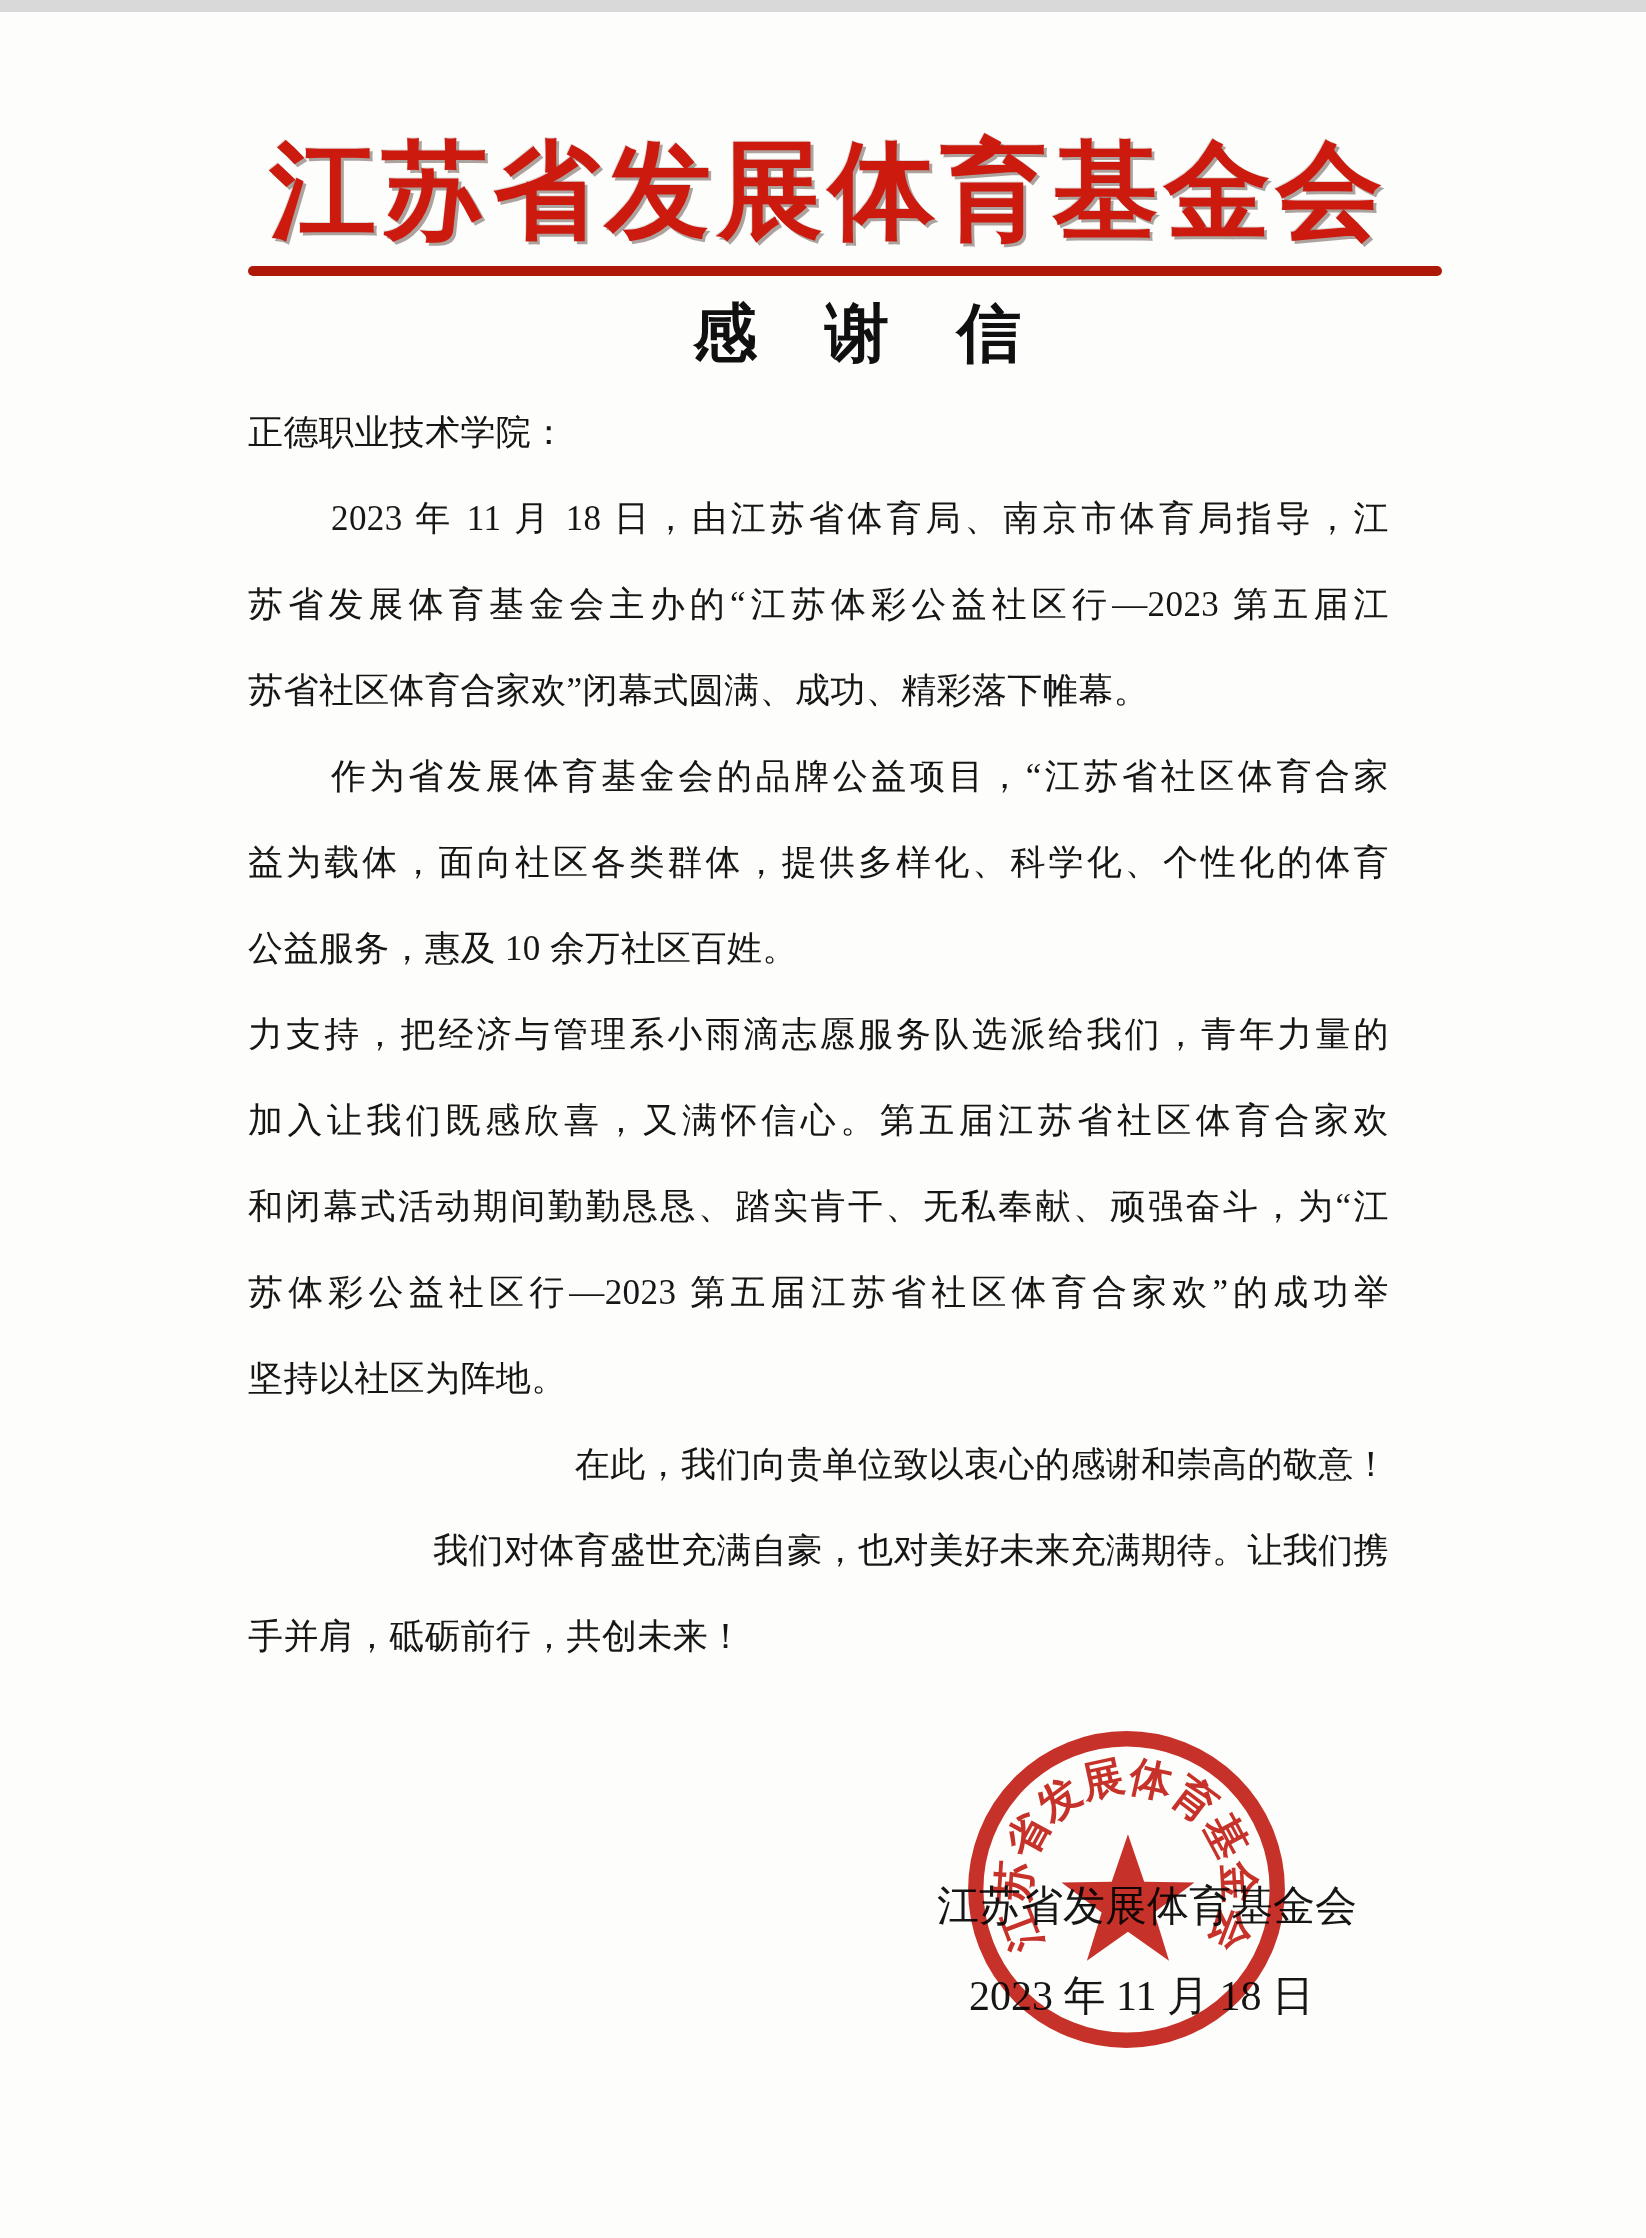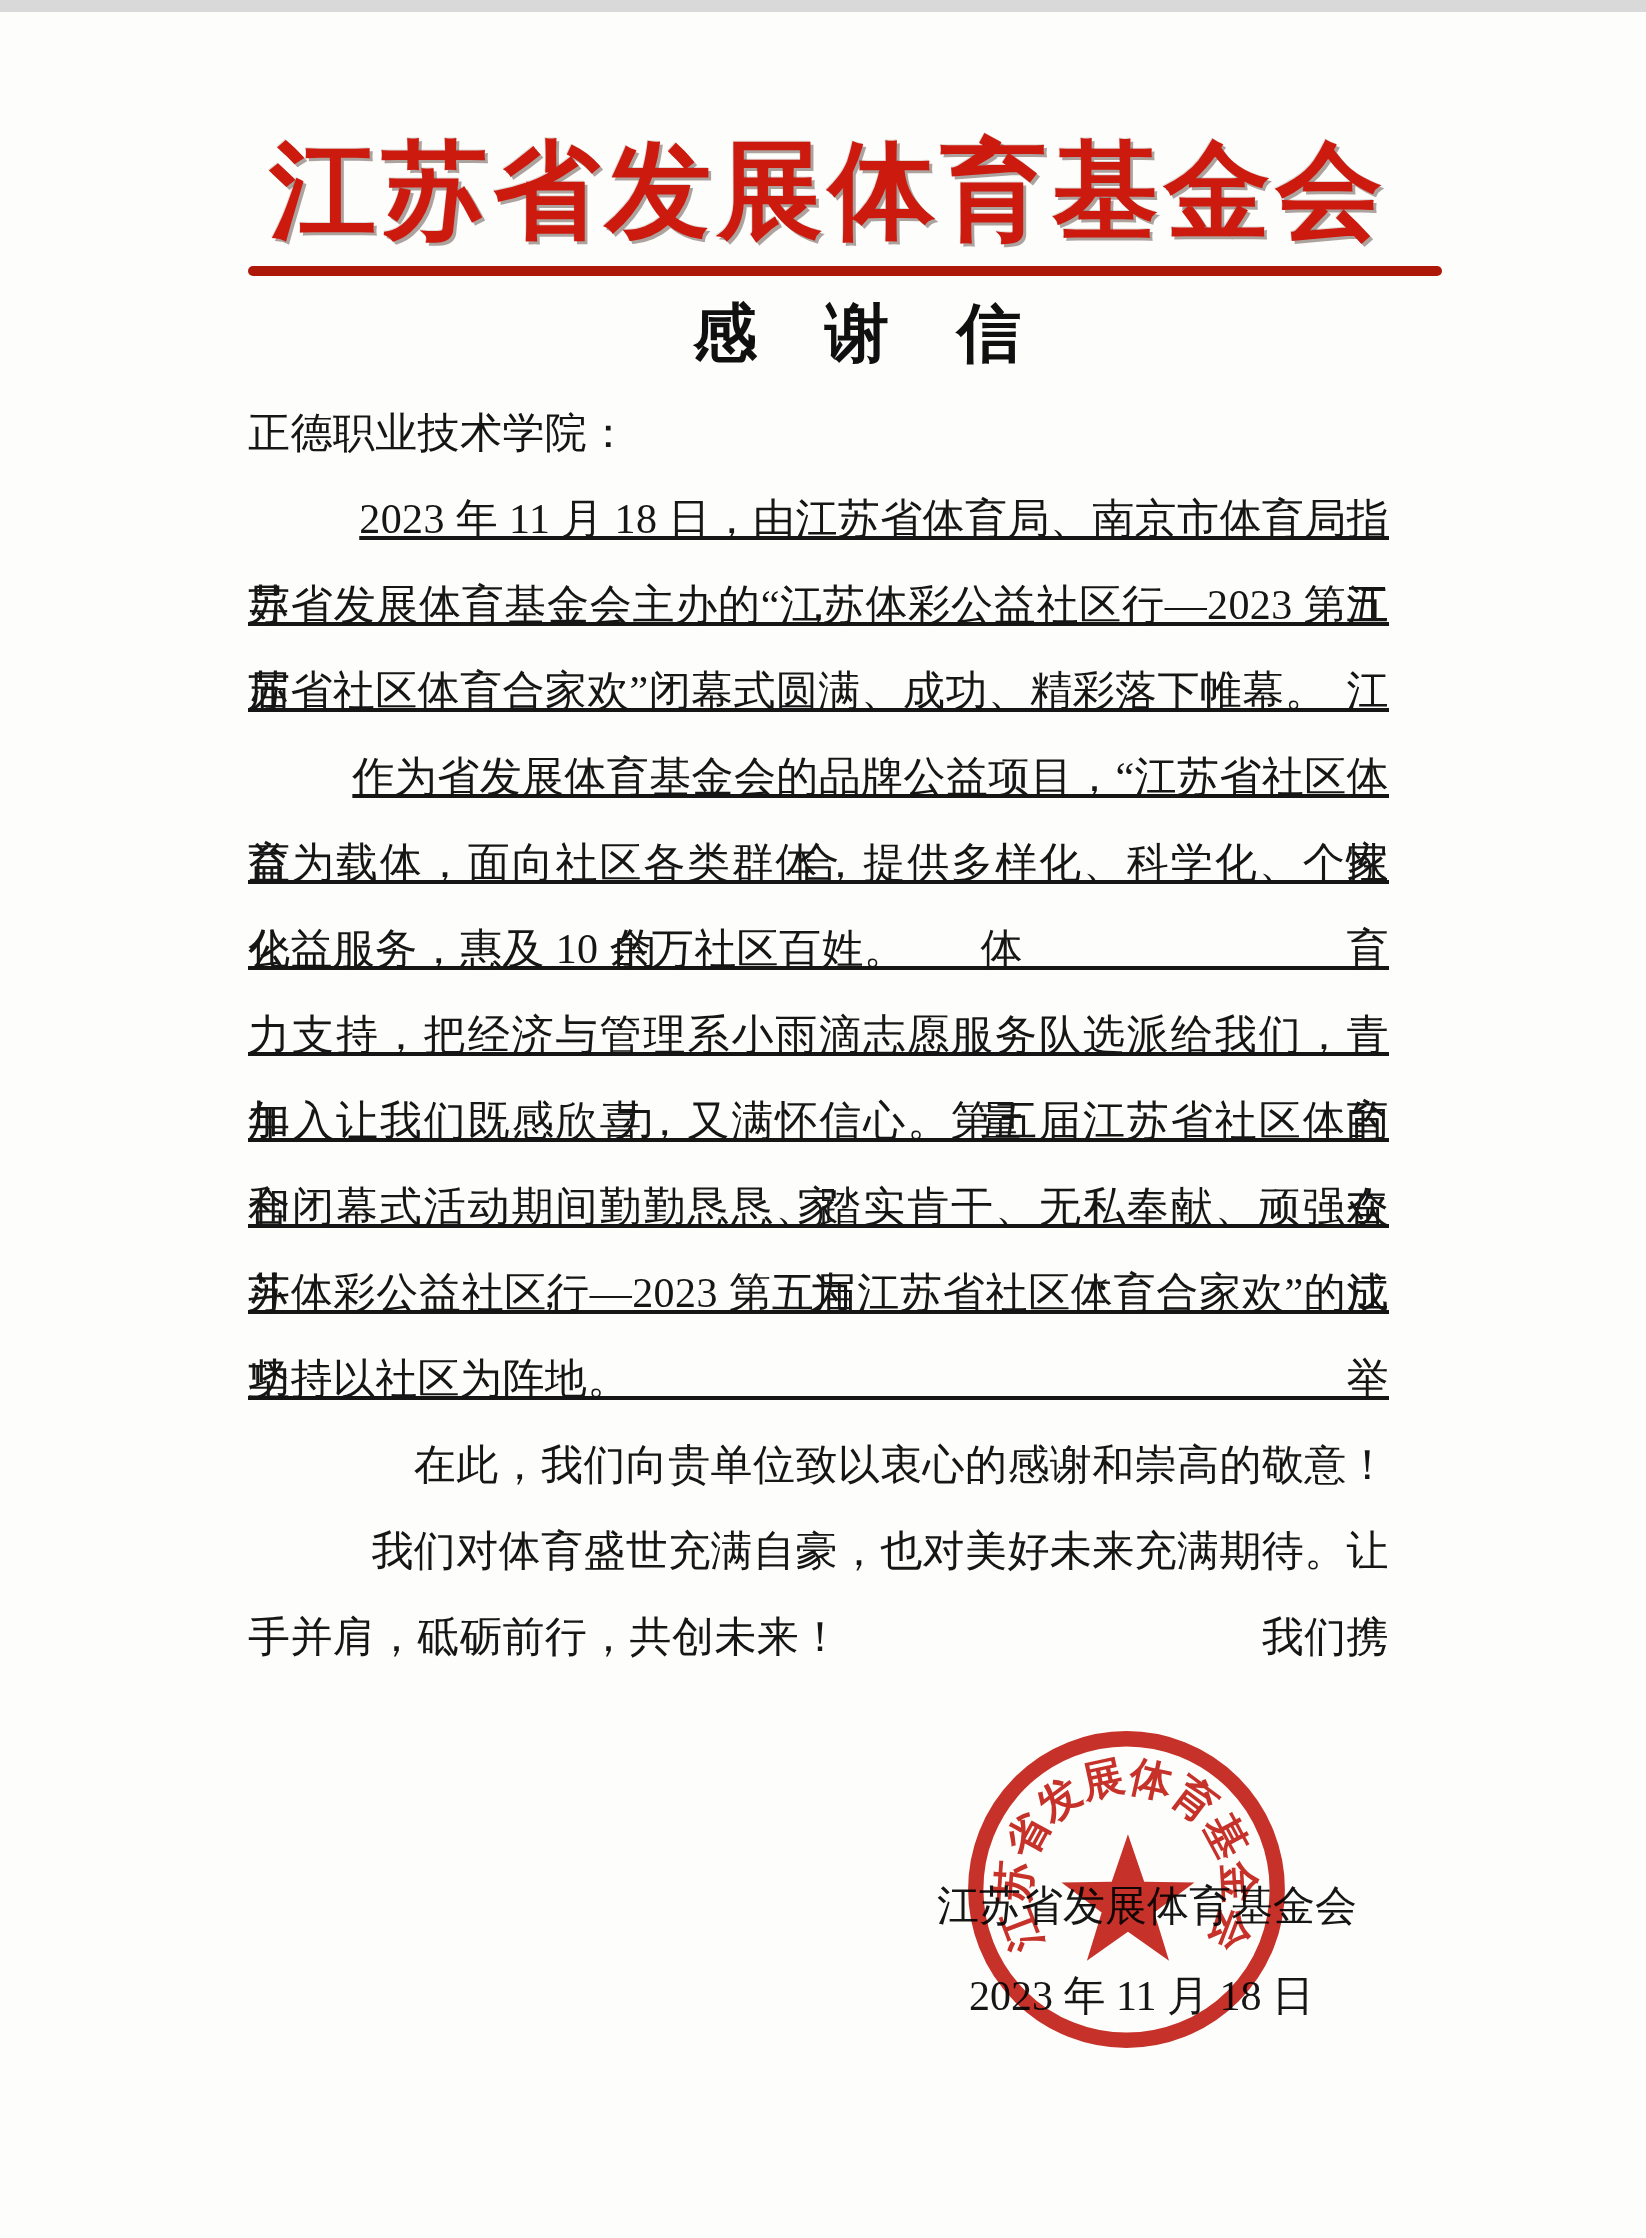--- a/index.html
+++ b/index.html
@@ -34,32 +34,31 @@
     position:absolute; top:278px; left:0; width:100%;
     text-align:center;
     font-size:64px; font-weight:bold;
     letter-spacing:68px; padding-left:68px;
     color:#101010;
     white-space:nowrap;
   }
   
   .body-block {
     position:absolute; left:248px; top:378px; width:1141px;
-    font-size:42px; font-weight:500;
+    font-size:35px; font-weight:500;
     letter-spacing:0.4px;
     color:#161616;
   }
   .line {
     height:86px; line-height:86px;
   }
   .line.just {
     text-align:justify;
     text-align-last:justify;
     text-justify:inter-character;
-    text-decoration:underline;
   }
   .line.indent { text-indent:83px;text-align:right; }
   
   .signature-org {
     position:absolute; left:937px; top:1866px;
     font-size:42px; font-weight:500; color:#161616;
     white-space:nowrap;
   }
   .signature-date {
     position:absolute; left:969px; top:1956px;

